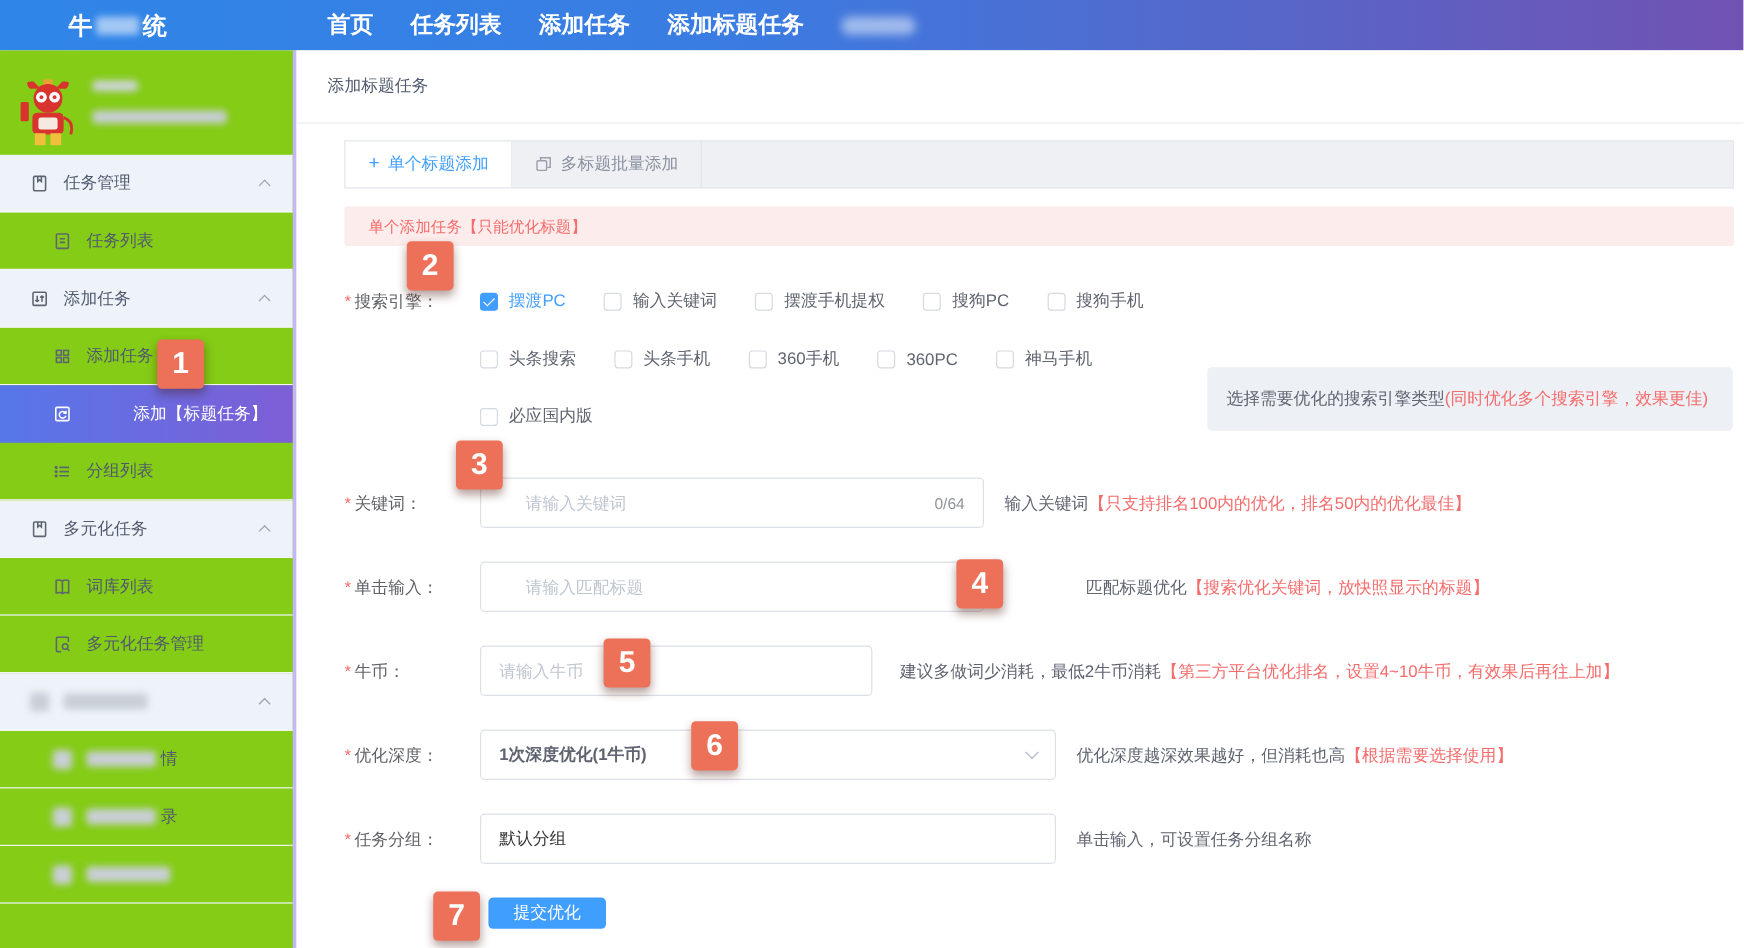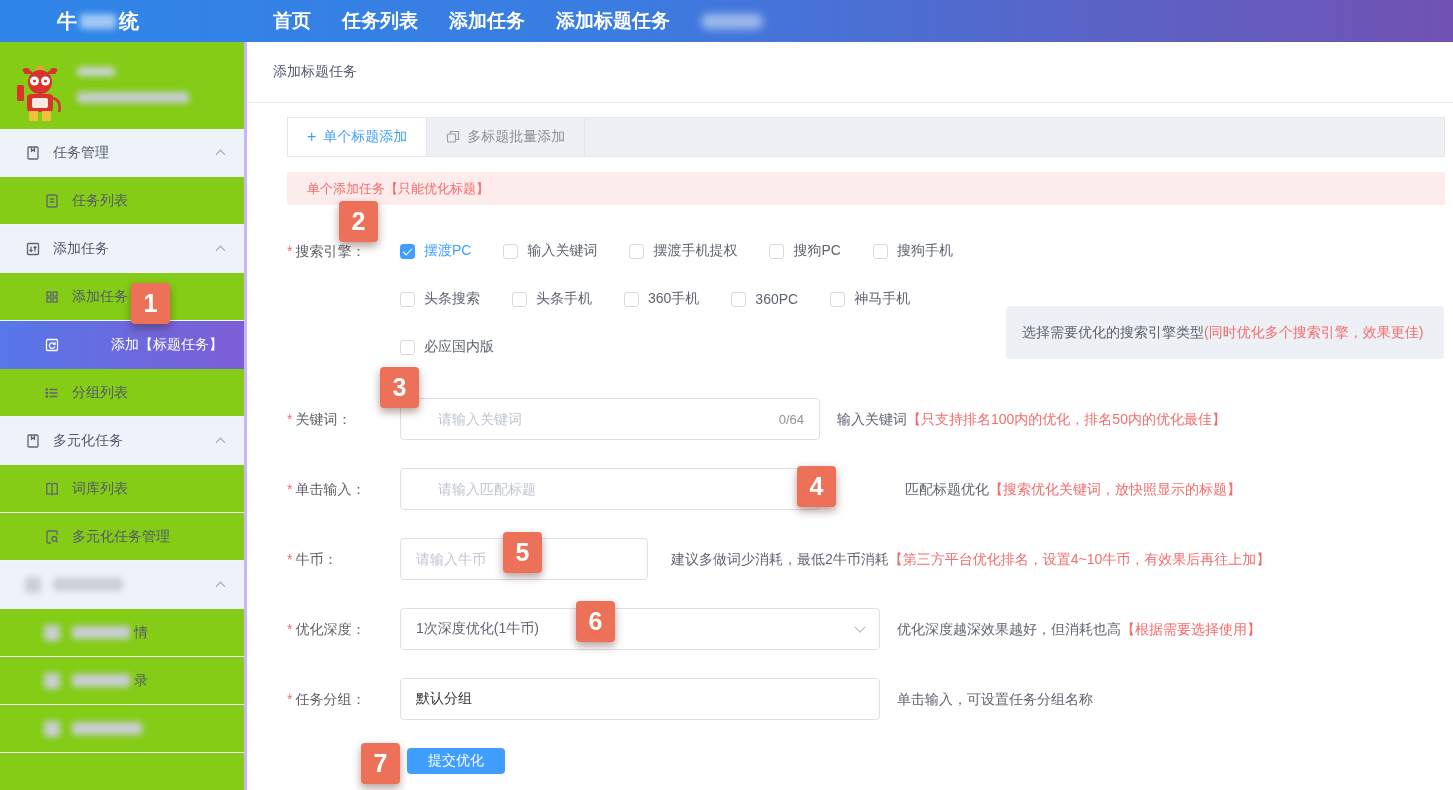--- a/index.html
+++ b/index.html
@@ -71,25 +71,25 @@
   .cb-box.checked::after { content:""; position:absolute; left:4px; top:1px; width:4px; height:8px;
     border-right:1.6px solid #fff; border-bottom:1.6px solid #fff; transform:rotate(45deg); }
   .cb-label { color:#5f6470; }
   .cb.on .cb-label { color:#409eff; }
 
   .engine-note { position:absolute; left:719px; top:31px; width:438px; height:53px; background:#edf0f5;
     border-radius:4px; display:flex; align-items:center; padding:0 16px; font-size:14px; white-space:nowrap; overflow:hidden;margin-top:34px; }
 
   .input-box { height:42px; border:1px solid #dcdfe6; border-radius:4px; background:#fff;
     display:flex; align-items:center; padding:0 15px; }
-  .w420 { width:420px;padding-left:37px; } .w312 { width:248px;align-items:center; } .w480 { width:480px; }
+  .w420 { width:420px;padding-left:37px; } .w312 { width:327px;align-items:center; } .w480 { width:480px; }
   .input-box input { border:none; outline:none; flex:1; font-size:14px; color:#333; background:transparent; font-family:inherit; min-width:0; }
   .input-box input::placeholder { color:#bfc6d0; }
   .counter { font-size:13px; color:#909399; margin-left:8px; flex-shrink:0; }
-  .select-box { cursor:pointer; justify-content:space-between; }
+  .select-box { cursor:pointer; justify-content:space-between;font-weight:bold; }
   .select-value { color:#5f6470; }
   .chev-down { width:8px; height:8px; border-right:1.4px solid #b4bac4; border-bottom:1.4px solid #b4bac4;
     transform:rotate(45deg); margin-top:-4px; flex-shrink:0; }
 
   .row-note { font-size:14px; white-space:nowrap; line-height:42px; }
   .ml17 { margin-left:17px; } .ml23 { margin-left:23px; } .ml85 { margin-left:85px; }
   .note-dark { color:#5f6470; }
   .note-red { color:#f56c6c; }
 
   .submit-row { margin-left:120px; margin-top:28px; }

